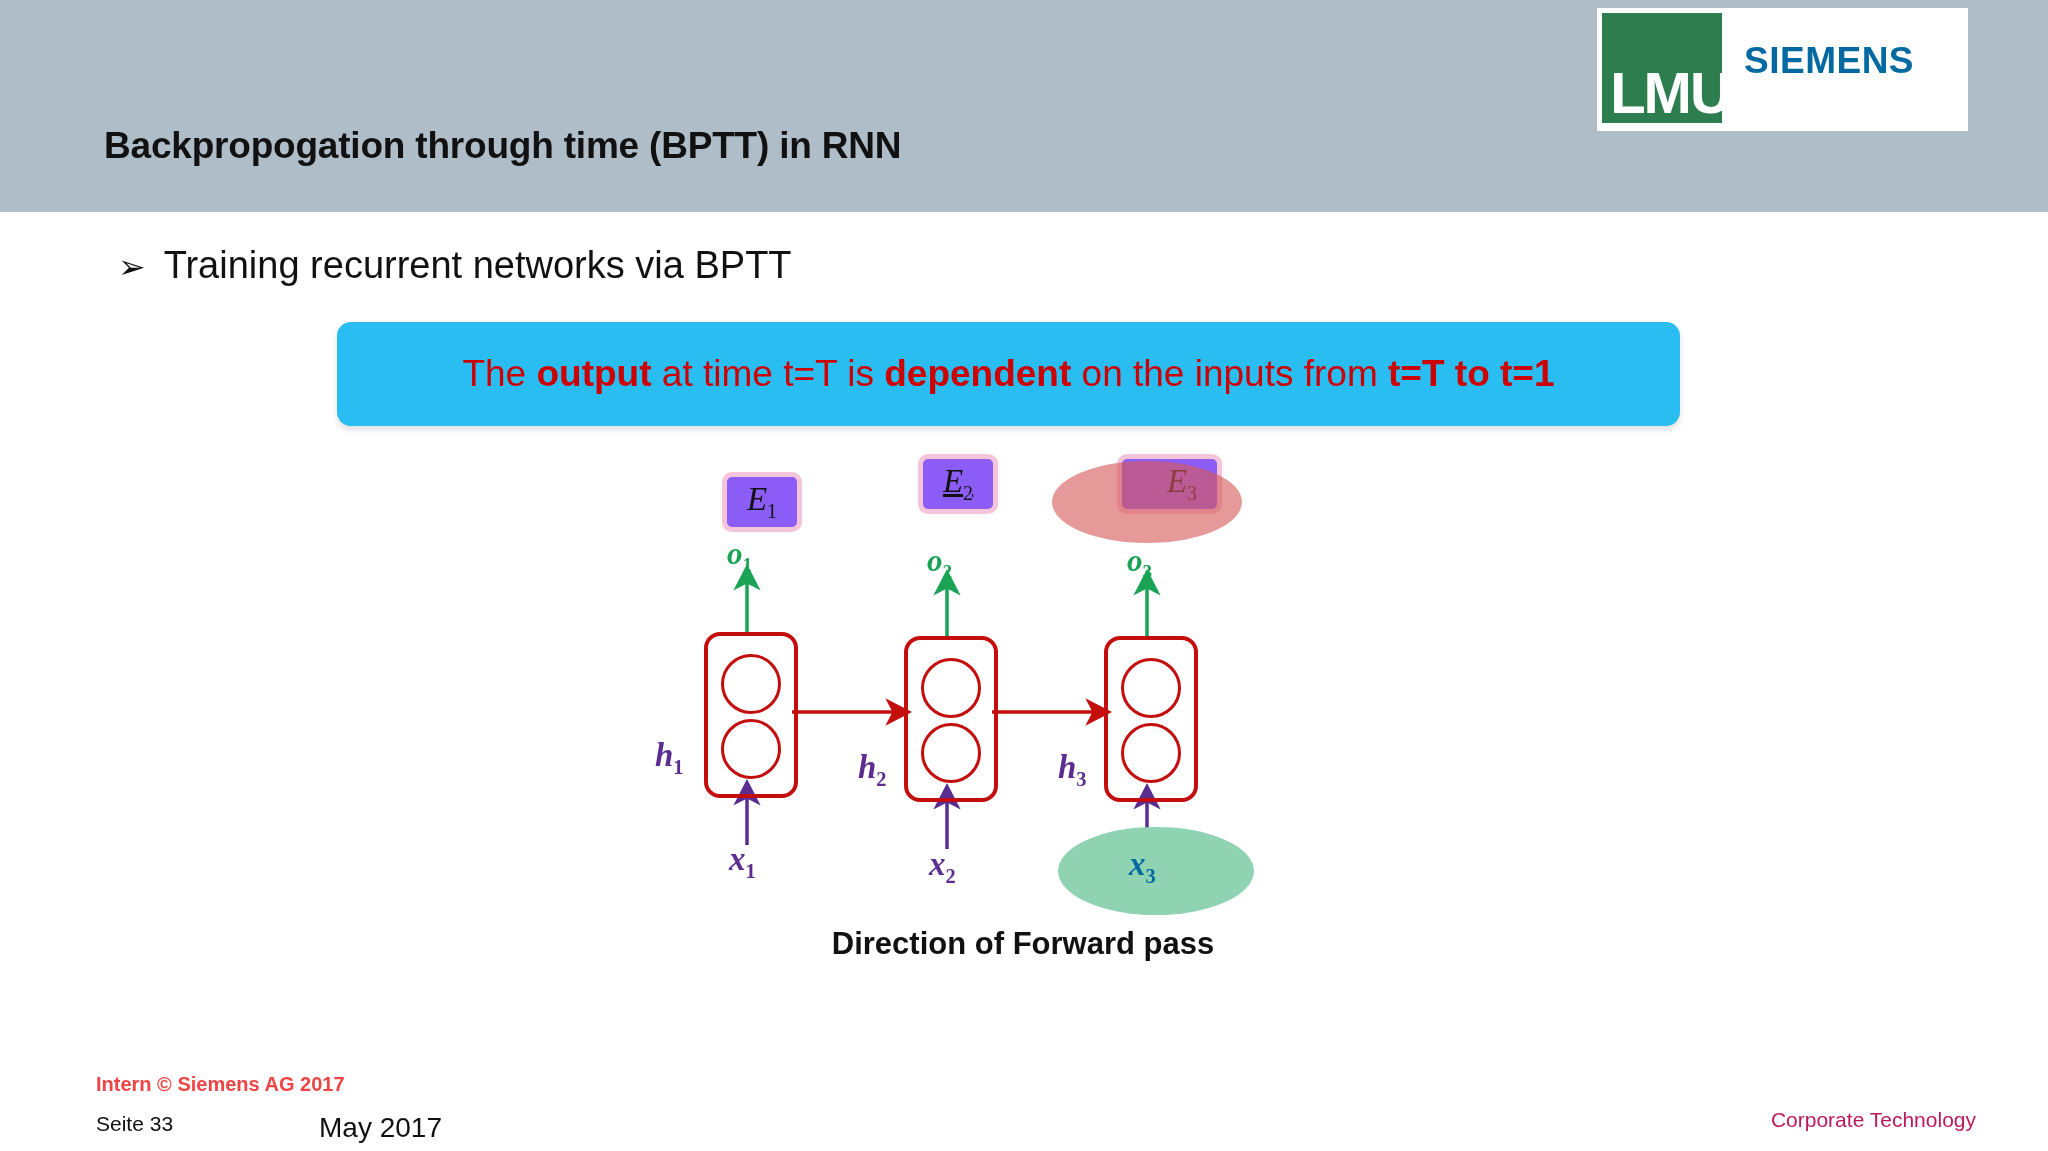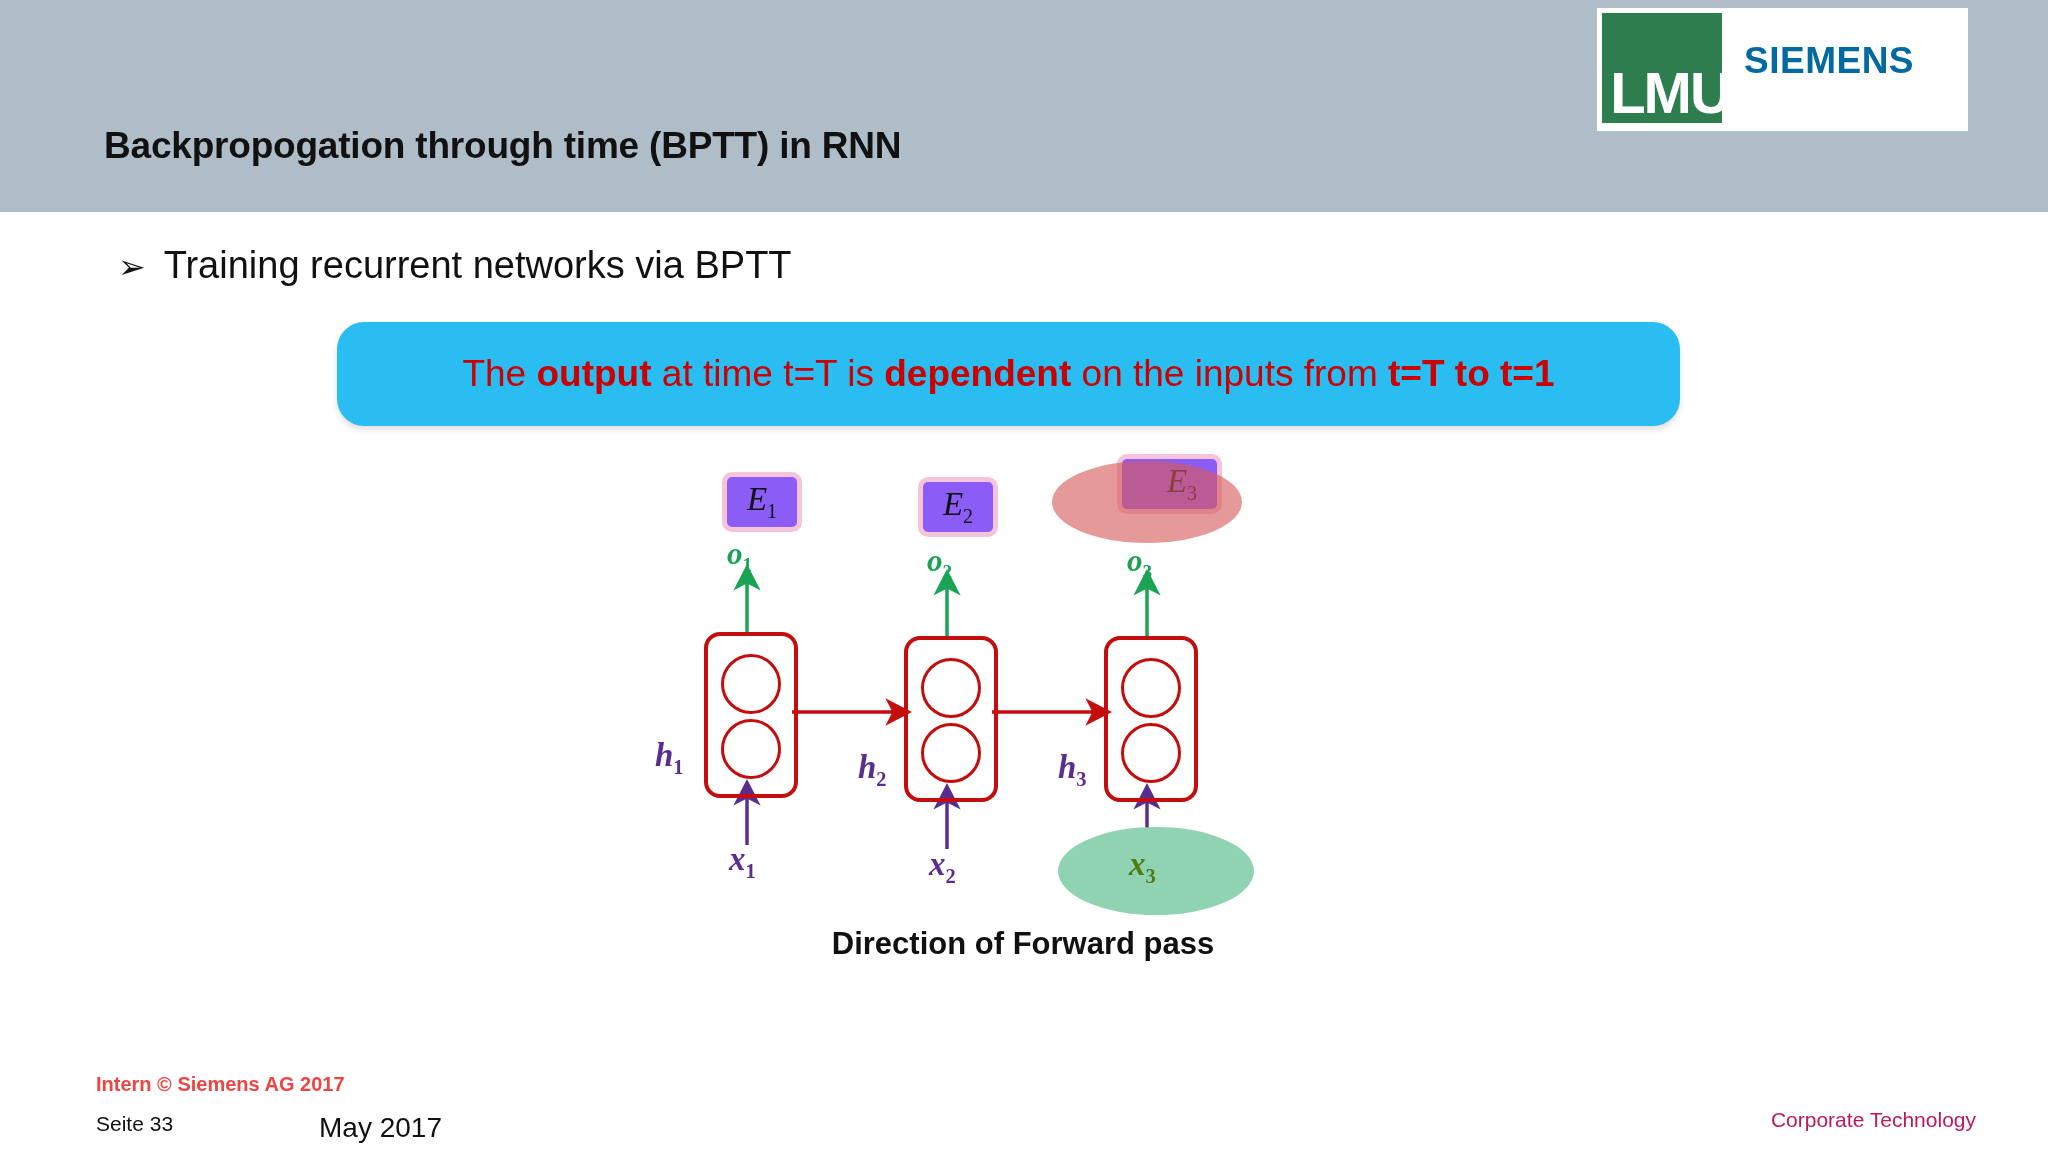--- a/index.html
+++ b/index.html
@@ -49,59 +49,59 @@
   }
   .bullet-marker{
     font-size:33px;color:#111;line-height:1;
   }
   .bullet-text{
     font-size:38px;color:#111;line-height:1;
   }
   
   .callout{
     position:absolute;left:337px;top:322px;width:1343px;height:104px;
-    background:#29bdf2;border-radius:27px;
+    background:#29bdf2;border-radius:14px;
     display:flex;align-items:center;justify-content:center;
     box-shadow:0 4px 6px rgba(0,0,0,0.12);
   }
   .callout-text{
     color:#cc0000;font-size:37px;white-space:nowrap;
   }
   .callout-text b{font-weight:bold;}
   
   .diagram{position:absolute;left:0;top:0;width:2048px;height:1151px;pointer-events:none;}
   .e-box{
     position:absolute;width:70px;height:50px;
     background:#8b5cf6;border:5px solid #f5c3da;border-radius:10px;
     display:flex;align-items:center;justify-content:center;
     font-family:"Liberation Serif", serif;font-style:italic;
     font-size:33px;color:#111;
   }
   .e-box sub{font-size:20px;font-style:normal;}
   .e1{left:722px;top:472px;}
-  .e2{left:918px;top:477px;}
+  .e2{left:918px;top:454px;text-decoration:underline;}
   .e3{left:1117px;top:454px;padding-left:25px;}
   .red-ellipse{
     position:absolute;left:1052px;top:461px;width:190px;height:82px;
     background:rgba(214,90,90,0.62);border-radius:50%;
   }
   .green-ellipse{
     position:absolute;left:1058px;top:827px;width:196px;height:88px;
     background:#8fd3b3;border-radius:50%;
   }
   .lbl{
     position:absolute;
     font-family:"Liberation Serif", serif;font-style:italic;font-weight:bold;
     white-space:nowrap;line-height:1;
   }
   .lbl sub{font-size:0.62em;font-style:normal;}
   .lbl-o{color:#1aa355;font-size:31px;}
   .lbl-h{color:#5b2d91;font-size:33px;}
   .lbl-x{color:#5b2d91;font-size:33px;}
-  .lbl-x3{color:#4d7c0f;}
+  .lbl-x3{color:#0369a1;}
   .cell{
     position:absolute;width:86px;height:158px;
     border:4px solid #c40d0d;border-radius:16px;background:transparent;
   }
   .cell .node{
     position:absolute;left:50%;transform:translateX(-50%);
     width:54px;height:54px;border:3px solid #c40d0d;border-radius:50%;
   }
   .cell .node.top{top:18px;}
   .cell .node.bot{top:83px;}

